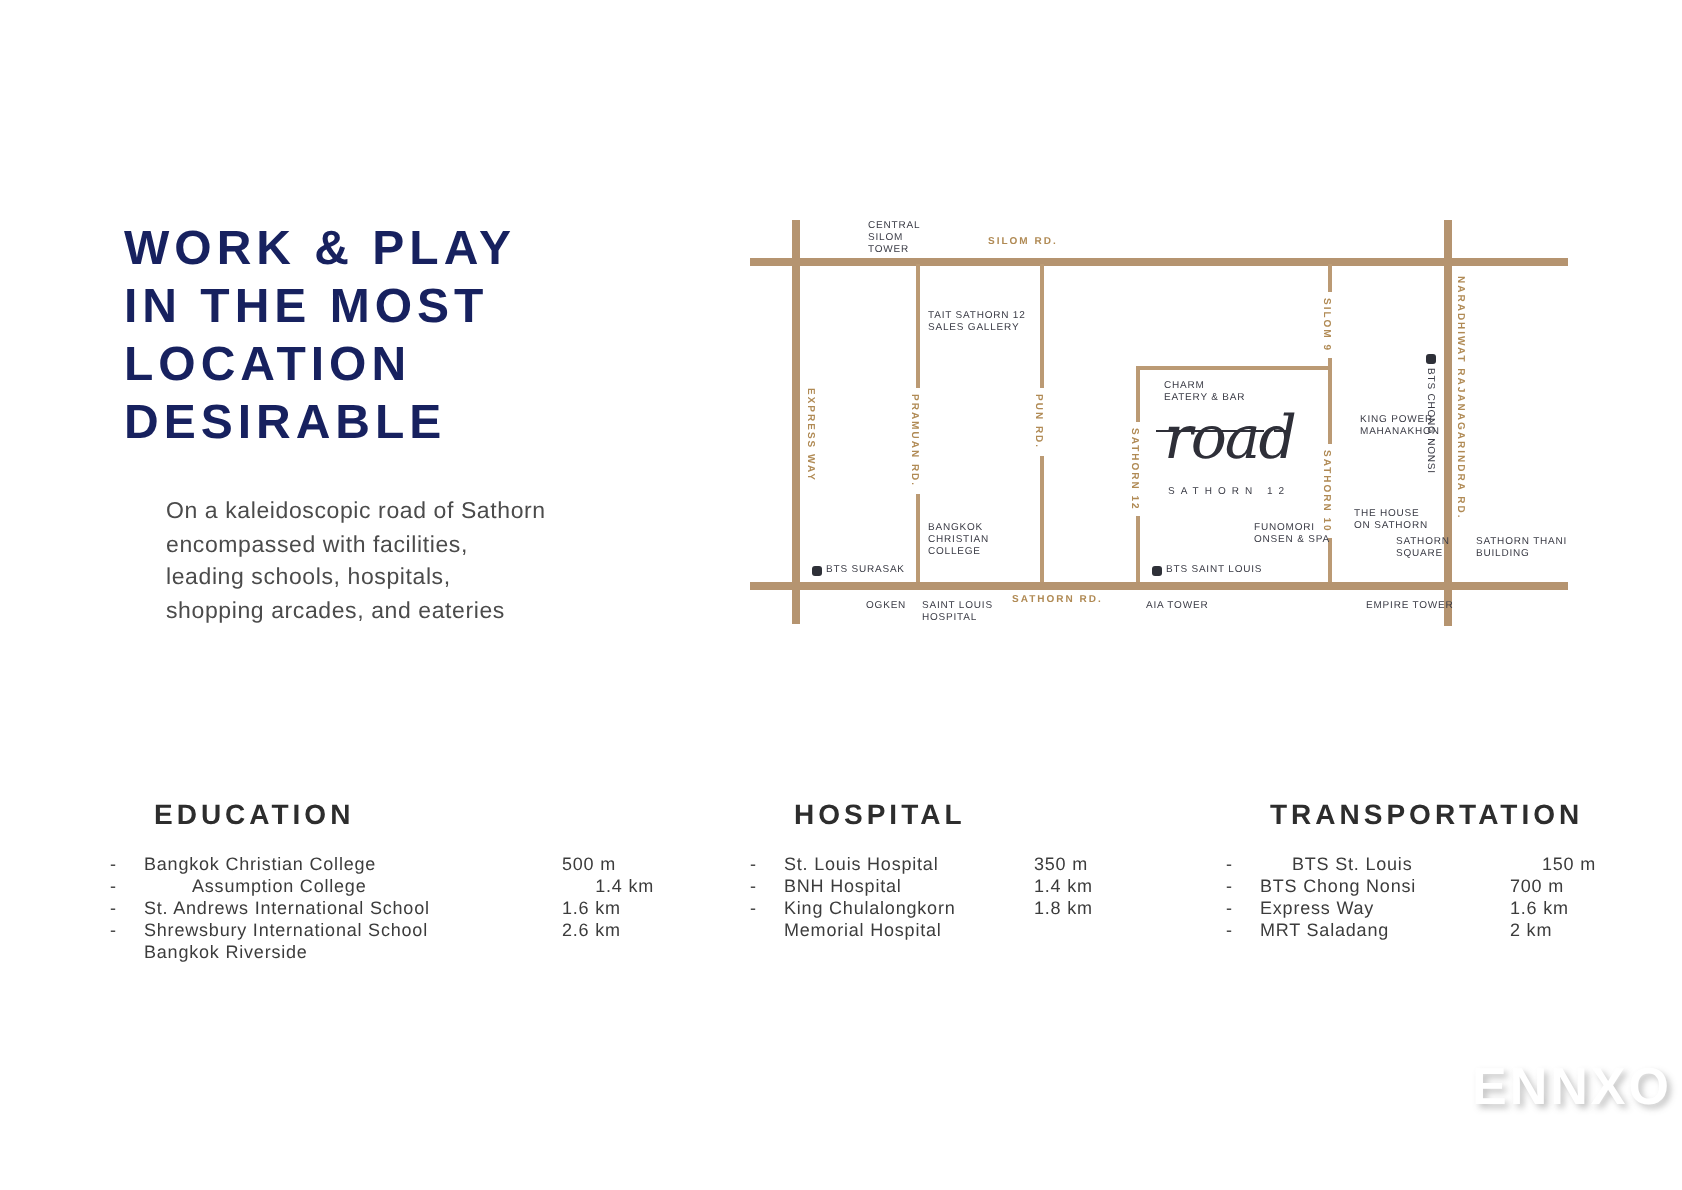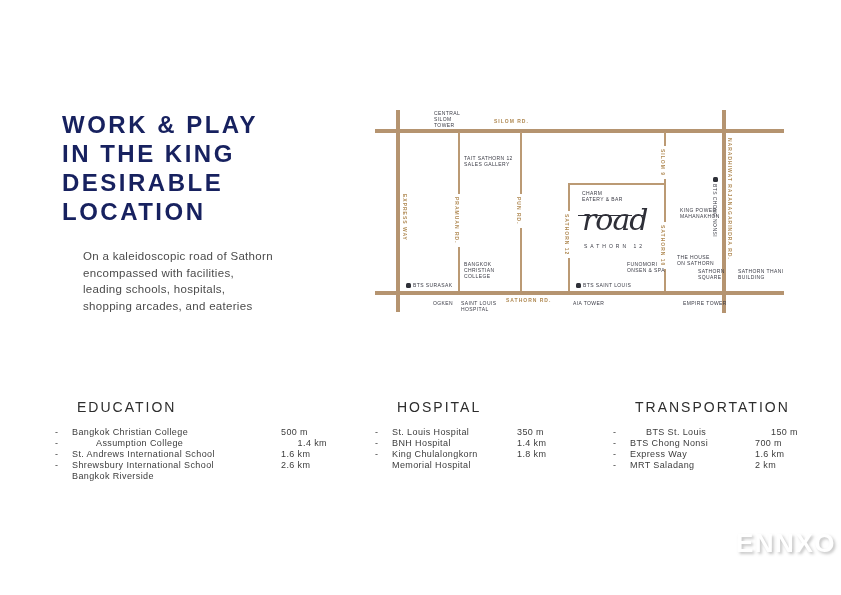--- a/index.html
+++ b/index.html
@@ -24,40 +24,40 @@
   .bts-icon{width:5px;height:5px;background:#2e3038;border-radius:1.5px;flex:0 0 auto;}
   .bts-txt{color:#3a3b45;font-size:5px;letter-spacing:0.4px;white-space:nowrap;}
   .bts-v{position:absolute;display:flex;flex-direction:column;align-items:center;gap:2px;}
   .bts-v .bts-txt{writing-mode:vertical-rl;}
   .tait-script{position:absolute;font-family:"DejaVu Serif", serif;font-style:italic;
                font-size:30px;color:#2e2f38;letter-spacing:-1px;}
   .tait-line{position:absolute;background:#2e2f38;height:1px;}
   .tait-sub{position:absolute;color:#3a3b45;font-size:5px;letter-spacing:3px;white-space:nowrap;}
 
   
-  .sec-title{color:#2d2d2d;font-size:14px;font-weight:400;letter-spacing:2px;padding-left:22px;}
+  .sec-title{color:#2d2d2d;font-size:14px;font-weight:700;letter-spacing:2px;padding-left:22px;}
   .sec-items{margin-top:12px;}
   .item{display:flex;color:#3c3c3c;font-size:9px;line-height:11px;letter-spacing:0.4px;}
   .item .dash{width:17px;flex:0 0 auto;}
   .item .nm{white-space:pre-line;}
   .item .dist{flex:0 0 auto;text-align:center;}
 
   .watermark{color:#ffffff;font-size:26px;font-weight:bold;letter-spacing:1.5px;
              text-shadow:2px 2px 3px rgba(90,90,90,0.35);}
 </style>
 </head>
 <body>
 
 <div id="canvas">
 
   <div class="abs headline" style="left:62px;top:110px;">
     <div>WORK &amp; PLAY</div>
-    <div>IN THE KING</div>
+    <div>IN THE MOST</div>
+    <div>LOCATION</div>
     <div>DESIRABLE</div>
-    <div>LOCATION</div>
   </div>
   <div class="abs intro-text" style="left:62px;top:248px;margin-left:21px;">On a kaleidoscopic road of Sathorn encompassed with facilities, leading schools, hospitals, shopping arcades, and eateries</div>
 
   <div class="abs" style="left:0;top:0;width:841px;height:595px;">
 
     <div class="road" style="left:375px;top:129px;width:409px;height:3.5px;"></div>
     <div class="road" style="left:375px;top:291px;width:409px;height:3.5px;"></div>
     <div class="road" style="left:396px;top:110px;width:3.5px;height:202px;"></div>
     <div class="road" style="left:722px;top:110px;width:3.5px;height:203px;"></div>
 

